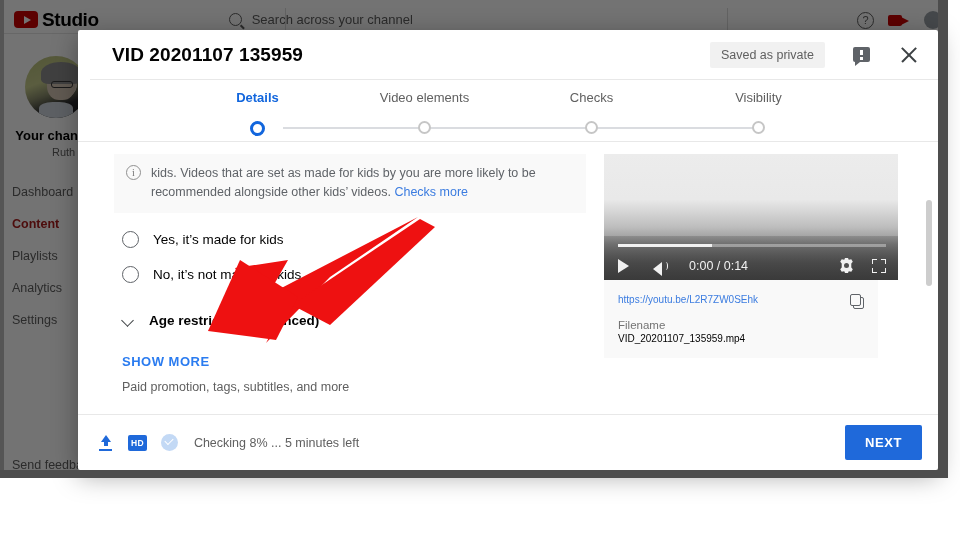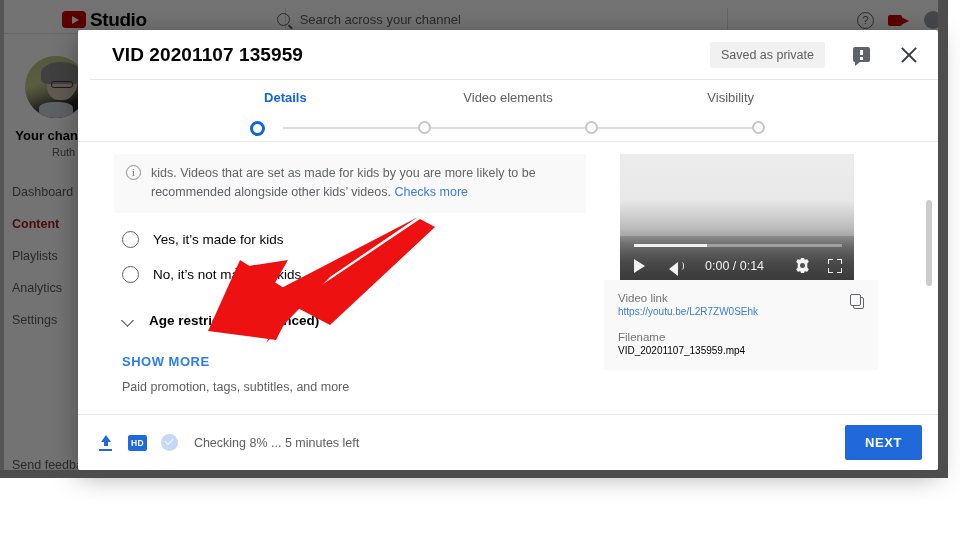--- a/index.html
+++ b/index.html
@@ -17,21 +17,20 @@
     position: absolute; left: 0; top: 0; width: 948px; height: 478px;
     background: #ffffff; overflow: hidden;
   }
   .scrim { position: absolute; inset: 0; background: rgba(0,0,0,0.55); z-index: 40; }
 
   
   .appbar {
     position: absolute; left: 0; top: 6px; width: 948px; height: 28px;
     background: #fff; display: flex; align-items: center; z-index: 5;
     border-bottom: 1px solid #e5e5e5;
-    padding-left: 48px;
   }
   .yt-logo { display: flex; align-items: center; gap: 4px; margin-left: 14px; }
   .yt-play {
     width: 24px; height: 17px; background: #cc0000; border-radius: 4px;
     display: flex; align-items: center; justify-content: center;
   }
   .yt-play::after {
     content: ""; width: 0; height: 0;
     border-left: 7px solid #fff; border-top: 4.5px solid transparent; border-bottom: 4.5px solid transparent;
     margin-left: 2px;
@@ -170,23 +169,23 @@
     border-right: 1.8px solid #3c4043; border-bottom: 1.8px solid #3c4043; transform: rotate(45deg);
   }
   .collapse-lab { font-size: 13.5px; font-weight: 600; color: #030303; }
 
   .showmore { margin-top: 26px; padding-left: 4px; font-size: 13px; font-weight: 600;
     color: #2b7cf0; letter-spacing: 0.5px; }
   .showmore-sub { margin-top: 11px; padding-left: 4px; font-size: 12.5px; color: #606060; }
 
   
   .preview {
-    width: 234px; height: 126px; position: relative; overflow: hidden;
+    width: 294px; height: 126px; position: relative; overflow: hidden;
     background: linear-gradient(180deg, #ececec 0%, #e9e9e9 36%, #bdbdbd 58%, #8e8e8e 72%, #6e6e6e 88%, #5f5f5f 100%);
-    margin-left: 18px;
+    margin-left: 2px;
   }
   .prev-controls { position: absolute; left: 0; right: 0; bottom: 0; height: 44px;
     background: linear-gradient(180deg, rgba(70,70,70,0.25) 0%, rgba(60,60,60,0.75) 60%, rgba(55,55,55,0.92) 100%); }
   .prog { position: absolute; left: 14px; right: 12px; top: 8px; height: 3px; background: rgba(255,255,255,0.35); }
   .prog span { display: block; height: 3px; width: 35%; background: rgba(255,255,255,0.85); }
   .ctrl-row { position: absolute; left: 14px; right: 12px; bottom: 7px; display: flex; align-items: center; }
   .c-play { width: 0; height: 0; border-left: 11px solid #f1f1f1; border-top: 7px solid transparent; border-bottom: 7px solid transparent; }
   .c-vol { margin-left: 24px; width: 16px; height: 14px; position: relative; }
   .c-vol .spk { position: absolute; left: 0; top: 3px; width: 0; height: 0;
     border-right: 9px solid #f1f1f1; border-top: 7px solid transparent; border-bottom: 7px solid transparent; }
@@ -306,20 +305,21 @@
             <i class="fb-tail"></i>
           </span>
         <span class="close-x"></span>
       </div>
     </div>
 
     <div class="stepper">
       <div class="step-labels">
         <div class="step-lab cur">Details</div>
         <div class="step-lab">Video elements</div>
+        <div class="step-lab">Checks</div>
         <div class="step-lab">Visibility</div>
       </div>
       <div class="step-track">
         <div class="step-line"></div>
         <div class="step-dots">
           <div class="step-dot-wrap">
               <span class="dot cur"></span>
             </div>
           <div class="step-dot-wrap">
               <span class="dot"></span>
@@ -381,21 +381,20 @@
                   <i></i>
                   <i></i>
                   <i></i>
                   <i></i>
                 </span>
             </div>
           </div>
         </div>
 
         <div class="meta-panel">
-          <div class="meta-lab">Video link</div>
           <div class="meta-val link">https://youtu.be/L2R7ZW0SEhk</div>
           <div class="meta-blk2">
             <div class="meta-lab">Filename</div>
             <div class="meta-val">VID_20201107_135959.mp4</div>
           </div>
           <span class="copy-ico">
               <i class="b"></i>
               <i class="f"></i>
             </span>
         </div>

